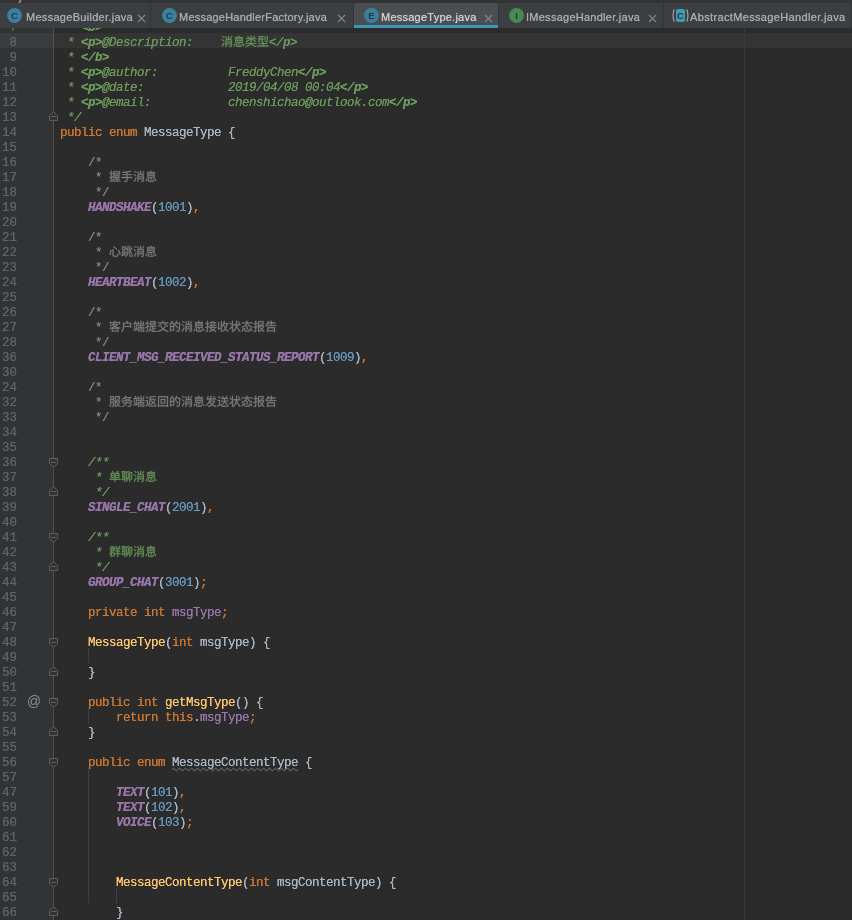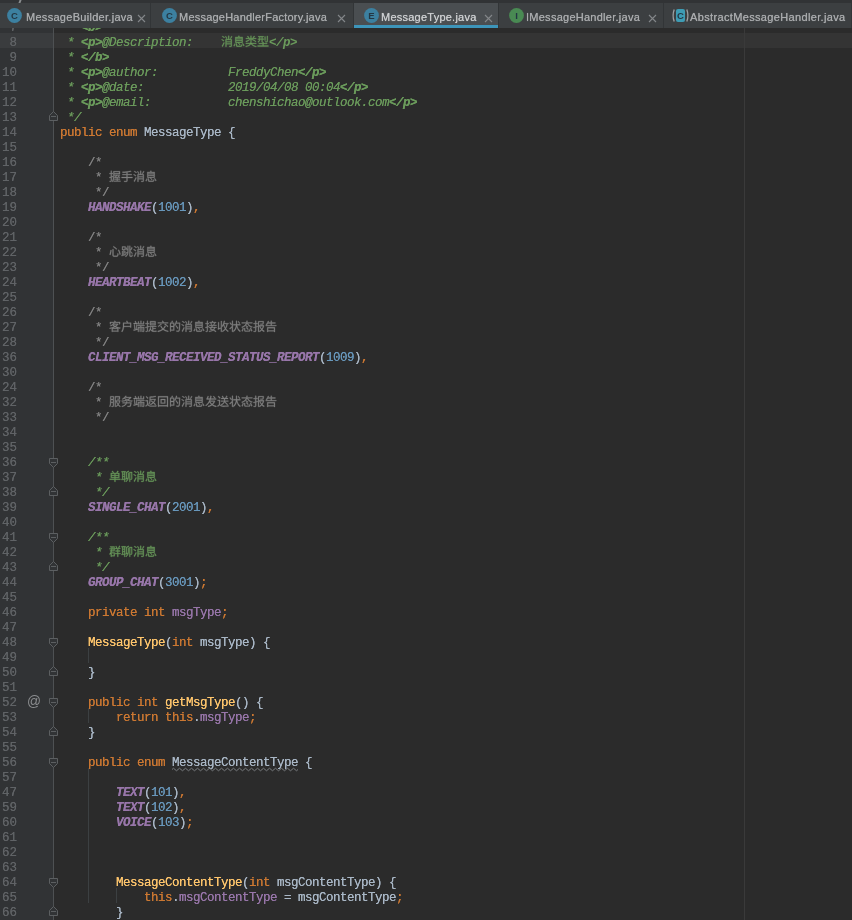--- a/index.html
+++ b/index.html
@@ -213,21 +213,20 @@
 <div class="ab L" style="top:633px"><v>    </v><v class="m">MessageType</v><v>(</v><v class="k">int</v><v> msgType) {</v></div>
 <div class="ab L" style="top:663px"><v>    }</v></div>
 <div class="ab L" style="top:693px"><v>    </v><v class="k">public int</v><v> </v><v class="m">getMsgType</v><v>() {</v></div>
 <div class="ab L" style="top:708px"><v>        </v><v class="k">return</v><v> </v><v class="k">this</v><v>.</v><v class="f">msgType</v><v class="k">;</v></div>
 <div class="ab L" style="top:723px"><v>    }</v></div>
 <div class="ab L" style="top:753px"><v>    </v><v class="k">public enum</v><v> </v><v class="w">MessageContentType</v><v> {</v></div>
 <div class="ab L" style="top:783px"><v>        </v><v class="e">TEXT</v><v>(</v><v class="n">101</v><v>)</v><v class="k">,</v></div>
 <div class="ab L" style="top:798px"><v>        </v><v class="e">TEXT</v><v>(</v><v class="n">102</v><v>)</v><v class="k">,</v></div>
 <div class="ab L" style="top:813px"><v>        </v><v class="e">VOICE</v><v>(</v><v class="n">103</v><v>)</v><v class="k">;</v></div>
 <div class="ab L" style="top:873px"><v>        </v><v class="m">MessageContentType</v><v>(</v><v class="k">int</v><v> msgContentType) {</v></div>
-<div class="ab L" style="top:888px"><v>            </v><v class="k">this</v><v>.</v><v class="f">msgContentType</v><v> = msgContentType</v><v class="k">;</v></div>
 <div class="ab L" style="top:903px"><v>        }</v></div>
 <div class="ab L b" style="left:269.0px;top:33px">&lt;/p&gt;</div>
 <div class="ab" style="left:221.0px;top:35px;width:48px;height:13px">
       <svg width="48" height="13" viewBox="0 0 48 13">
         <path transform="translate(0,10.9) scale(0.012,-0.012)" fill="#6a9a5b" stroke="#6a9a5b" stroke-width="25" d="M863 812C838 753 792 673 757 622L821 595C857 644 900 717 935 784ZM351 778C394 720 436 641 452 590L519 623C503 674 457 750 414 807ZM85 778C147 745 222 693 258 656L304 714C267 750 191 799 130 829ZM38 510C101 478 178 426 216 390L260 449C222 485 144 533 81 563ZM69 -21 134 -70C187 25 249 151 295 258L239 303C188 189 118 56 69 -21ZM453 312H822V203H453ZM453 377V484H822V377ZM604 841V555H379V-80H453V139H822V15C822 1 817 -3 802 -4C786 -5 733 -5 676 -3C686 -23 697 -54 700 -74C776 -74 826 -74 857 -62C886 -50 895 -27 895 14V555H679V841ZM1266 550H1730V470H1266ZM1266 412H1730V331H1266ZM1266 687H1730V607H1266ZM1262 202V39C1262 -41 1293 -62 1409 -62C1433 -62 1614 -62 1639 -62C1736 -62 1761 -32 1771 96C1750 100 1718 111 1701 123C1696 21 1688 7 1634 7C1594 7 1443 7 1413 7C1349 7 1337 12 1337 40V202ZM1763 192C1809 129 1857 43 1874 -12L1945 20C1926 75 1877 159 1830 220ZM1148 204C1124 141 1085 55 1045 0L1114 -33C1151 25 1187 113 1212 176ZM1419 240C1470 193 1528 126 1553 81L1614 119C1587 162 1530 226 1478 271H1805V747H1506C1521 773 1538 804 1553 835L1465 850C1457 821 1441 780 1428 747H1194V271H1473ZM2746 822C2722 780 2679 719 2645 680L2706 657C2742 693 2787 746 2824 797ZM2181 789C2223 748 2268 689 2287 650L2354 683C2334 722 2287 779 2244 818ZM2460 839V645H2072V576H2400C2318 492 2185 422 2053 391C2069 376 2090 348 2101 329C2237 369 2372 448 2460 547V379H2535V529C2662 466 2812 384 2892 332L2929 394C2849 442 2706 516 2582 576H2933V645H2535V839ZM2463 357C2458 318 2452 282 2443 249H2067V179H2416C2366 85 2265 23 2046 -11C2060 -28 2079 -60 2085 -80C2334 -36 2445 47 2498 172C2576 31 2714 -49 2916 -80C2925 -59 2946 -27 2963 -10C2781 11 2647 74 2574 179H2936V249H2523C2531 283 2537 319 2542 357ZM3635 783V448H3704V783ZM3822 834V387C3822 374 3818 370 3802 369C3787 368 3737 368 3680 370C3691 350 3701 321 3705 301C3776 301 3825 302 3855 314C3885 325 3893 344 3893 386V834ZM3388 733V595H3264V601V733ZM3067 595V528H3189C3178 461 3145 393 3059 340C3073 330 3098 302 3108 288C3210 351 3248 441 3259 528H3388V313H3459V528H3573V595H3459V733H3552V799H3100V733H3195V602V595ZM3467 332V221H3151V152H3467V25H3047V-45H3952V25H3544V152H3848V221H3544V332Z"></path>
       </svg>
     </div>
 <div class="ab" style="left:109.0px;top:170px;width:48px;height:13px">
       <svg width="48" height="13" viewBox="0 0 48 13">
         <path transform="translate(0,10.9) scale(0.012,-0.012)" fill="#808080" stroke="#808080" stroke-width="25" d="M153 839V638H42V568H153V344L28 308L46 236L153 271V14C153 0 148 -4 136 -4C124 -5 86 -5 44 -4C54 -24 63 -56 65 -74C128 -75 166 -72 191 -60C215 -48 224 -27 224 13V294L336 331L326 398L224 366V568H332V638H224V839ZM480 248C497 254 520 258 648 268V174H451V114H648V3H391V-58H961V3H721V114H919V174H721V273L848 282C857 269 864 256 870 245L927 273C905 319 851 385 800 433L746 410C768 388 790 362 810 337L565 321C602 359 640 406 672 453H919V513H438V581H916V800H365V490C365 332 356 112 254 -42C272 -50 303 -69 317 -81C415 70 435 289 438 453H589C556 402 517 357 504 344C487 326 471 314 456 311C464 294 476 262 480 248ZM438 739H841V642H438ZM1050 322V248H1463V25C1463 5 1454 -2 1432 -3C1409 -3 1330 -4 1246 -2C1258 -22 1272 -55 1278 -76C1383 -77 1449 -76 1487 -63C1524 -51 1540 -29 1540 25V248H1953V322H1540V484H1896V556H1540V719C1658 733 1768 753 1853 778L1798 839C1645 791 1354 765 1116 753C1123 737 1132 707 1134 688C1238 692 1352 699 1463 710V556H1117V484H1463V322ZM2863 812C2838 753 2792 673 2757 622L2821 595C2857 644 2900 717 2935 784ZM2351 778C2394 720 2436 641 2452 590L2519 623C2503 674 2457 750 2414 807ZM2085 778C2147 745 2222 693 2258 656L2304 714C2267 750 2191 799 2130 829ZM2038 510C2101 478 2178 426 2216 390L2260 449C2222 485 2144 533 2081 563ZM2069 -21 2134 -70C2187 25 2249 151 2295 258L2239 303C2188 189 2118 56 2069 -21ZM2453 312H2822V203H2453ZM2453 377V484H2822V377ZM2604 841V555H2379V-80H2453V139H2822V15C2822 1 2817 -3 2802 -4C2786 -5 2733 -5 2676 -3C2686 -23 2697 -54 2700 -74C2776 -74 2826 -74 2857 -62C2886 -50 2895 -27 2895 14V555H2679V841ZM3266 550H3730V470H3266ZM3266 412H3730V331H3266ZM3266 687H3730V607H3266ZM3262 202V39C3262 -41 3293 -62 3409 -62C3433 -62 3614 -62 3639 -62C3736 -62 3761 -32 3771 96C3750 100 3718 111 3701 123C3696 21 3688 7 3634 7C3594 7 3443 7 3413 7C3349 7 3337 12 3337 40V202ZM3763 192C3809 129 3857 43 3874 -12L3945 20C3926 75 3877 159 3830 220ZM3148 204C3124 141 3085 55 3045 0L3114 -33C3151 25 3187 113 3212 176ZM3419 240C3470 193 3528 126 3553 81L3614 119C3587 162 3530 226 3478 271H3805V747H3506C3521 773 3538 804 3553 835L3465 850C3457 821 3441 780 3428 747H3194V271H3473Z"></path>

